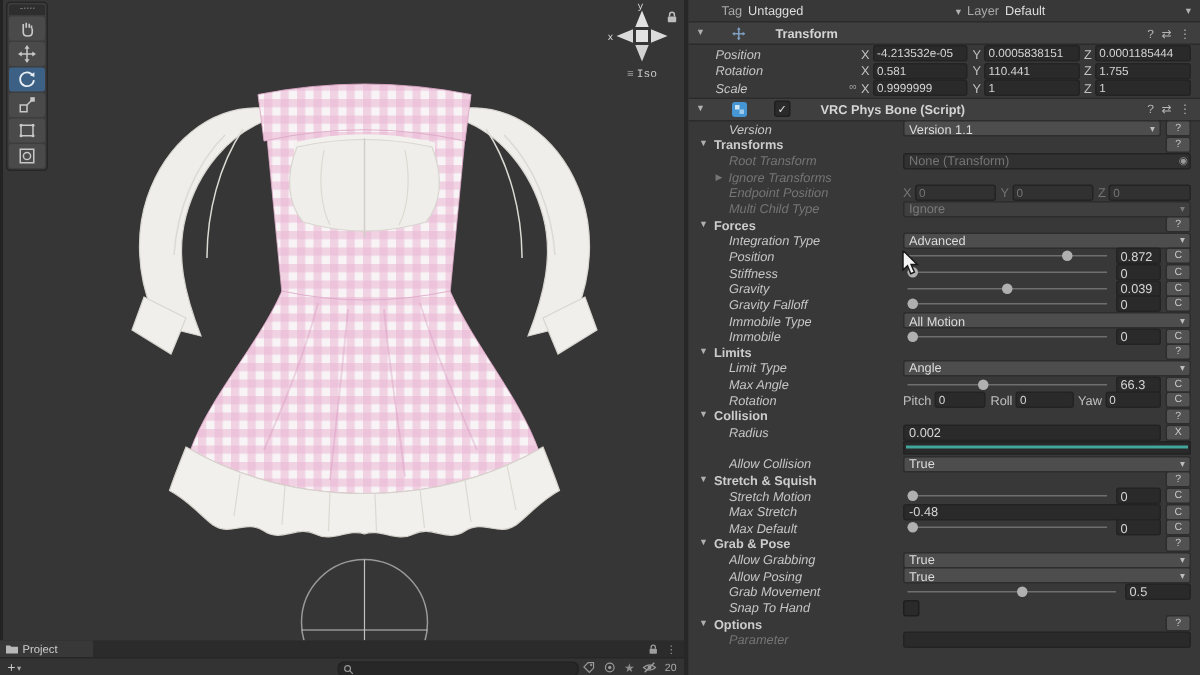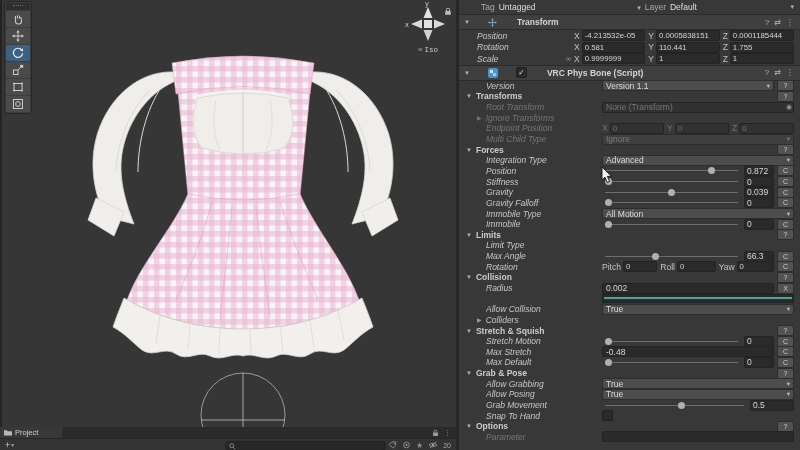--- a/index.html
+++ b/index.html
@@ -476,20 +476,27 @@
         <div class="row section">
           <span class="fold">▼</span>
           <span class="slbl">Limits</span>
           <span class="sp"></span>
           <span class="cb">?</span>
         </div>
         <div class="row">
           <span class="lbl">
             <span>Limit Type</span>
           </span>
+          <span class="val">
+            <span class="dd">
+              <span>Angle</span>
+              <span class="sp"></span>
+              <span class="arr">▾</span>
+            </span>
+          </span>
         </div>
         <div class="row">
           <span class="lbl">
             <span>Max Angle</span>
           </span>
           <span class="val">
             <span class="track">
               <span class="handle" style="left: calc(37% - 2.6px);"></span>
             </span>
             <span class="nf">66.3</span>
@@ -544,26 +551,20 @@
         <div class="row">
           <span class="lbl">
             <span>Allow Collision</span>
           </span>
           <span class="val">
             <span class="dd">
               <span>True</span>
               <span class="sp"></span>
               <span class="arr">▾</span>
             </span>
-          </span>
-        </div>
-        <div class="row">
-          <span class="ffold">▶</span>
-          <span class="lbl">
-            <span>Colliders</span>
           </span>
         </div>
         <div class="row section">
           <span class="fold">▼</span>
           <span class="slbl">Stretch &amp; Squish</span>
           <span class="sp"></span>
           <span class="cb">?</span>
         </div>
         <div class="row">
           <span class="lbl">

